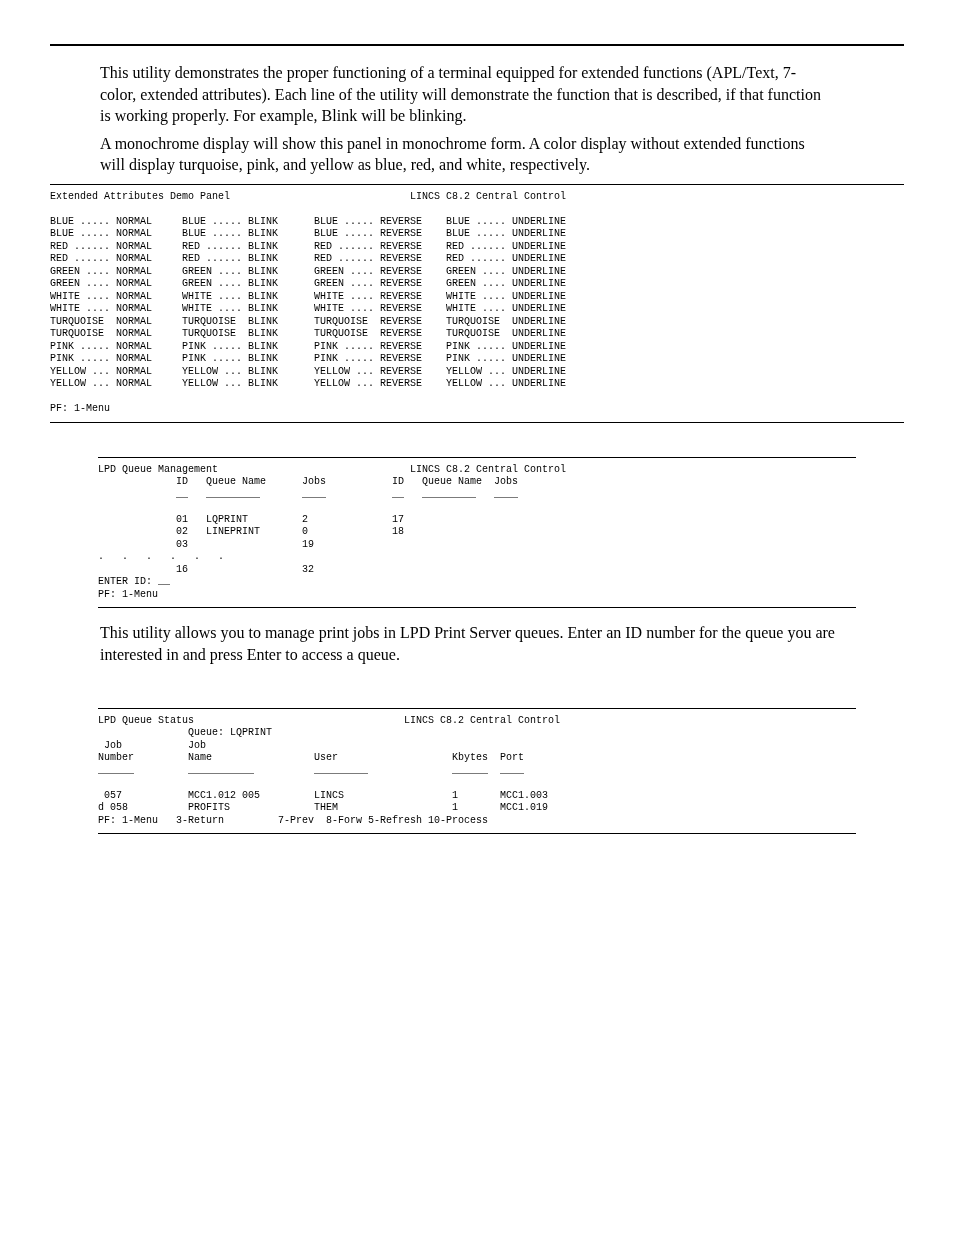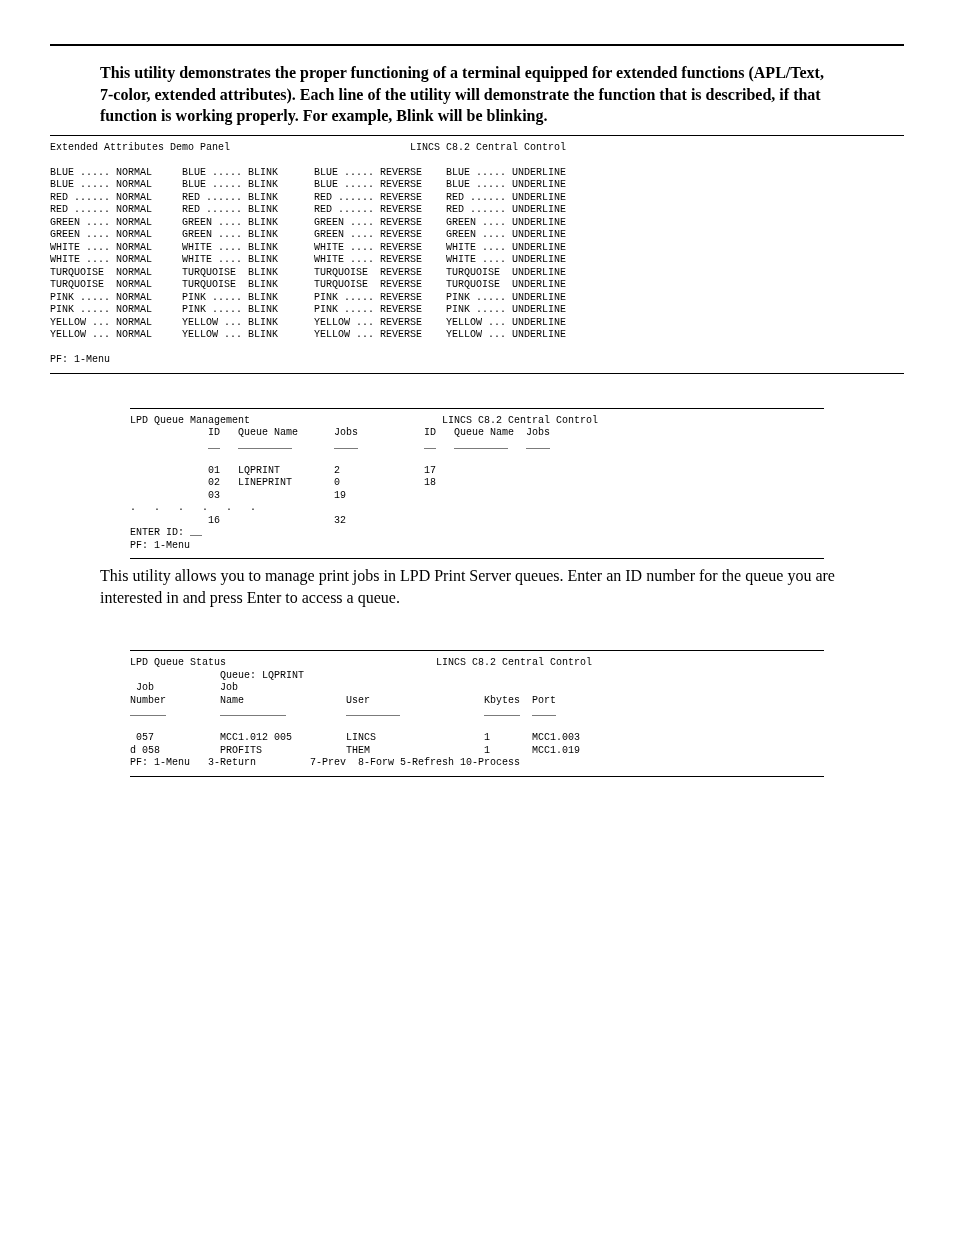--- a/index.html
+++ b/index.html
@@ -18,48 +18,48 @@
     margin: 4px 0 16px 0;
   }
   .rule-thin {
     border: none;
     border-top: 1px solid #000;
     margin: 4px 0;
   }
   .intro {
     margin: 0 76px 8px 50px;
     line-height: 1.35;
-    font-weight: bold;
   }
   .intro p { margin: 0 0 6px 0; }
   .panel {
     font-family: "Courier New", Courier, monospace;
     font-size: 10px;
     white-space: pre;
     line-height: 1.25;
     margin: 6px 0 6px 0;
     padding: 0;
   }
   .inner-panel {
-    margin: 0 80px;
+    margin: 0 48px;
   }
   .inner-panel .rule-thin { margin: 4px 0; }
   .desc {
-    margin: 6px 50px 24px 50px;
+    margin: 14px 50px 24px 50px;
     line-height: 1.35;
   }
   .block { margin-bottom: 34px; }
 </style>
 </head>
 <body>
 
 <hr class="rule">
 
 <div class="intro">
   <p>This utility demonstrates the proper functioning of a terminal equipped for extended functions (APL/Text, 7-color, extended attributes). Each line of the utility will demonstrate the function that is described, if that function is working properly. For example, Blink will be blinking.</p>
+  <p>A monochrome display will show this panel in monochrome form. A color display without extended functions will display turquoise, pink, and yellow as blue, red, and white, respectively.</p>
 </div>
 
 <hr class="rule-thin">
 <div class="panel" id="panel1">Extended Attributes Demo Panel                              LINCS C8.2 Central Control
 
 BLUE ..... NORMAL     BLUE ..... BLINK      BLUE ..... REVERSE    BLUE ..... UNDERLINE
 BLUE ..... NORMAL     BLUE ..... BLINK      BLUE ..... REVERSE    BLUE ..... UNDERLINE
 RED ...... NORMAL     RED ...... BLINK      RED ...... REVERSE    RED ...... UNDERLINE
 RED ...... NORMAL     RED ...... BLINK      RED ...... REVERSE    RED ...... UNDERLINE
 GREEN .... NORMAL     GREEN .... BLINK      GREEN .... REVERSE    GREEN .... UNDERLINE

